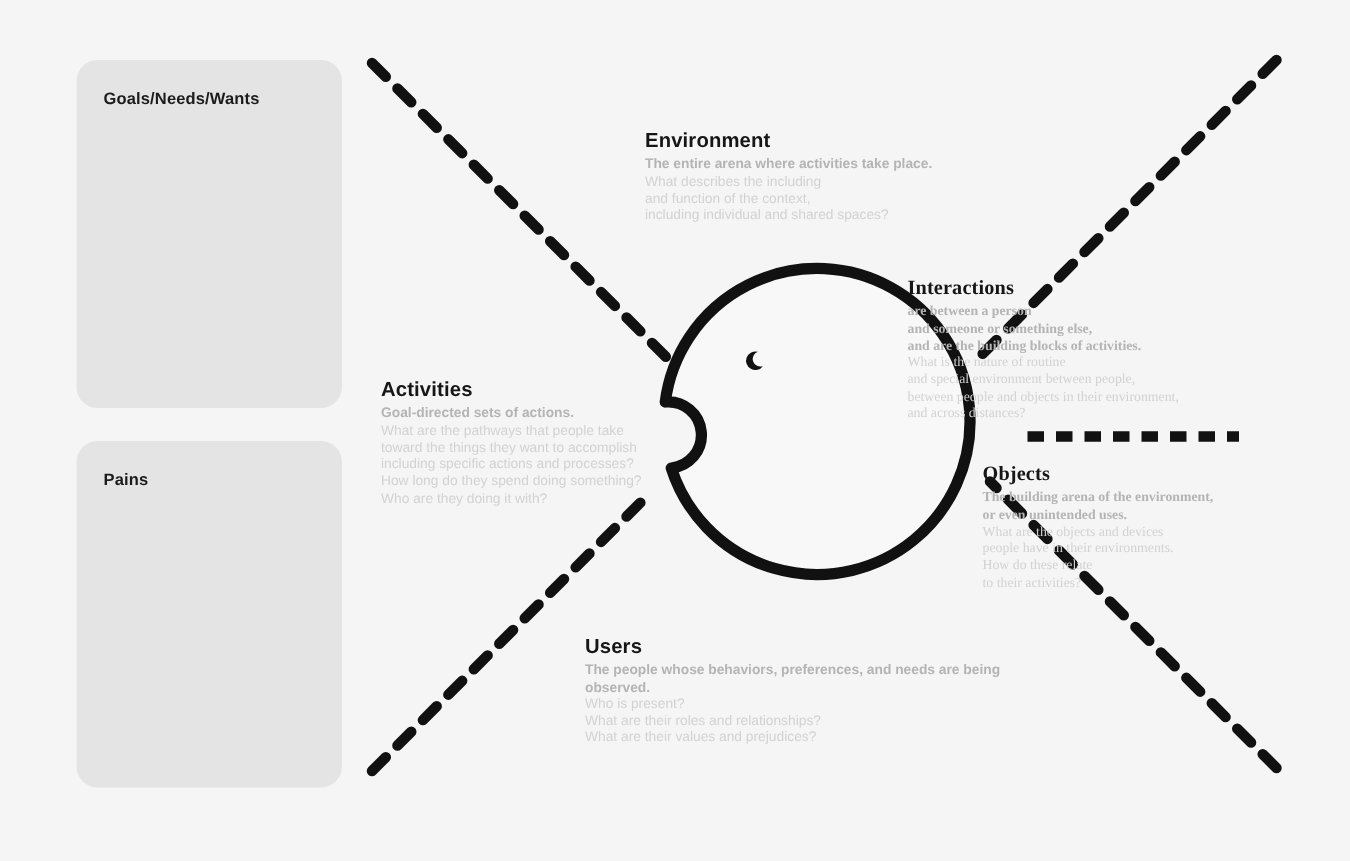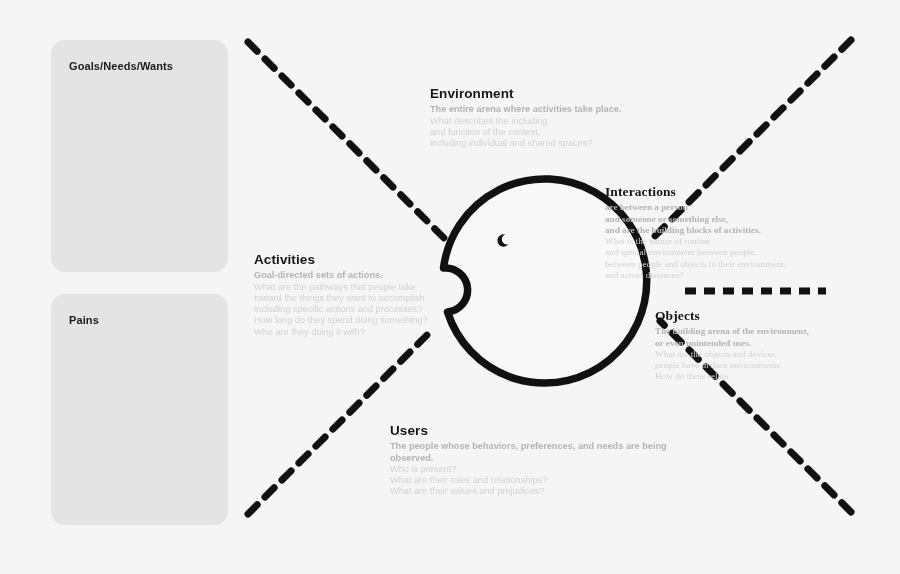--- a/index.html
+++ b/index.html
@@ -168,20 +168,21 @@
     <div class="q">and across distances?</div>
   </div>
 
   <div class="block align-right" id="block-objects">
     <div class="heading">Objects</div>
     <div class="lead">The building arena of the environment,</div>
     <div class="lead">or even unintended uses.</div>
     <div class="q">What are the objects and devices</div>
     <div class="q">people have in their environments.</div>
     <div class="q">How do these relate</div>
+    <div class="q">to their activities?</div>
   </div>
 
   <div class="block align-center" id="block-activities">
     <div class="heading">Activities</div>
     <div class="lead">Goal-directed sets of actions.</div>
     <div class="q">What are the pathways that people take</div>
     <div class="q">toward the things they want to accomplish</div>
     <div class="q">including specific actions and processes?</div>
     <div class="q">How long do they spend doing something?</div>
     <div class="q">Who are they doing it with?</div>

